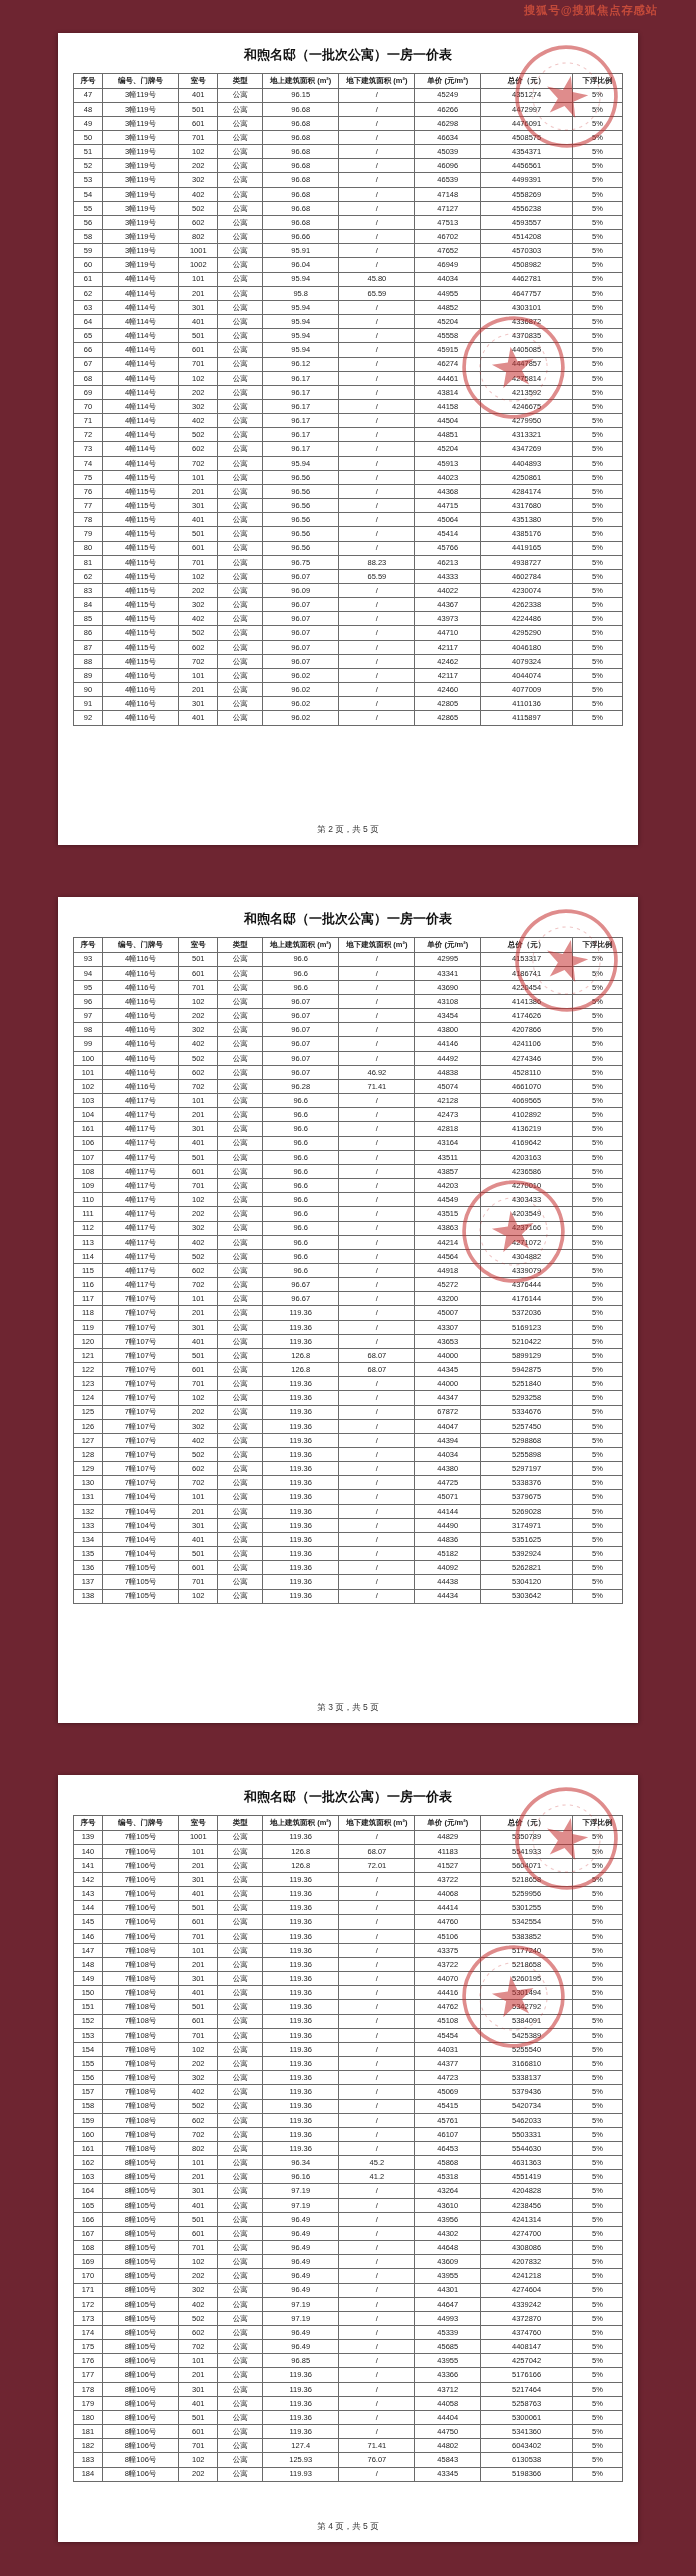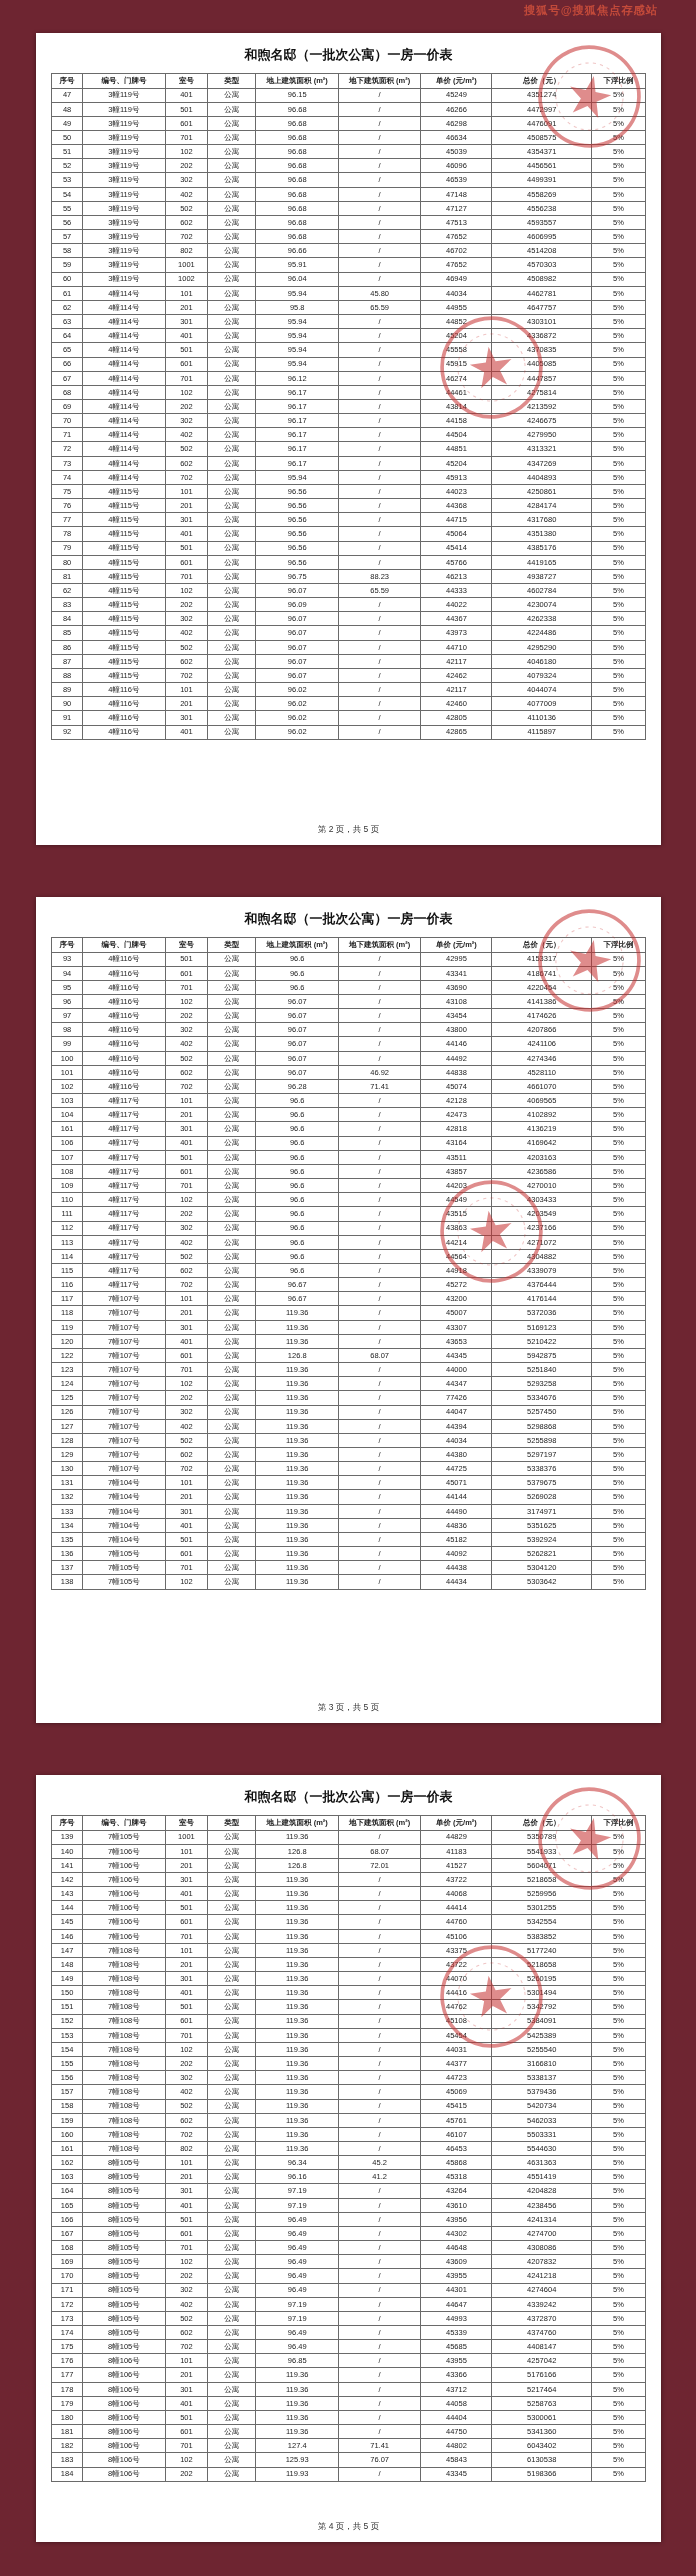--- a/index.html
+++ b/index.html
@@ -9,21 +9,21 @@
     font-family:"Liberation Sans",sans-serif;
     position:relative;overflow:hidden;
   }
   .site-watermark{
     position:absolute;top:2.8px;right:38px;
     color:#c34a3a;font-size:11.3px;font-weight:bold;letter-spacing:0.9px;
     z-index:5;
   }
   .pages{padding:33px 36px 34px}
   .page{
-    position:relative;background:#ffffff;width:625px;box-sizing:border-box;
+    position:relative;background:#ffffff;width:580px;box-sizing:border-box;
     padding:13px 15px 9.4px;margin:0 auto 52px;
     display:flex;flex-direction:column;
     box-shadow:0 0.9px 4.7px rgba(0,0,0,.45);
   }
   .page:last-child{margin-bottom:0}
   .page-1{height:812px}
   .page-2{height:826px}
   .page-3{height:767px}
   .page-title{
     font-family:"Liberation Serif",serif;
@@ -187,31 +187,20 @@
             <td>3幢119号</td>
             <td>602</td>
             <td>公寓</td>
             <td>96.68</td>
             <td>/</td>
             <td>47513</td>
             <td>4593557</td>
             <td>5%</td>
           </tr>
           <tr>
-            <td>57</td>
-            <td>3幢119号</td>
-            <td>702</td>
-            <td>公寓</td>
-            <td>96.68</td>
-            <td>/</td>
-            <td>47652</td>
-            <td>4606995</td>
-            <td>5%</td>
-          </tr>
-          <tr>
             <td>58</td>
             <td>3幢119号</td>
             <td>802</td>
             <td>公寓</td>
             <td>96.66</td>
             <td>/</td>
             <td>46702</td>
             <td>4514208</td>
             <td>5%</td>
           </tr>
@@ -927,20 +916,31 @@
             <td>7幢107号</td>
             <td>401</td>
             <td>公寓</td>
             <td>119.36</td>
             <td>/</td>
             <td>43653</td>
             <td>5210422</td>
             <td>5%</td>
           </tr>
           <tr>
+            <td>121</td>
+            <td>7幢107号</td>
+            <td>501</td>
+            <td>公寓</td>
+            <td>126.8</td>
+            <td>68.07</td>
+            <td>44000</td>
+            <td>5899129</td>
+            <td>5%</td>
+          </tr>
+          <tr>
             <td>122</td>
             <td>7幢107号</td>
             <td>601</td>
             <td>公寓</td>
             <td>126.8</td>
             <td>68.07</td>
             <td>44345</td>
             <td>5942875</td>
             <td>5%</td>
           </tr>
@@ -966,21 +966,21 @@
             <td>5293258</td>
             <td>5%</td>
           </tr>
           <tr>
             <td>125</td>
             <td>7幢107号</td>
             <td>202</td>
             <td>公寓</td>
             <td>119.36</td>
             <td>/</td>
-            <td>77426</td>
+            <td>67872</td>
             <td>5334676</td>
             <td>5%</td>
           </tr>
           <tr>
             <td>126</td>
             <td>7幢107号</td>
             <td>302</td>
             <td>公寓</td>
             <td>119.36</td>
             <td>/</td>

